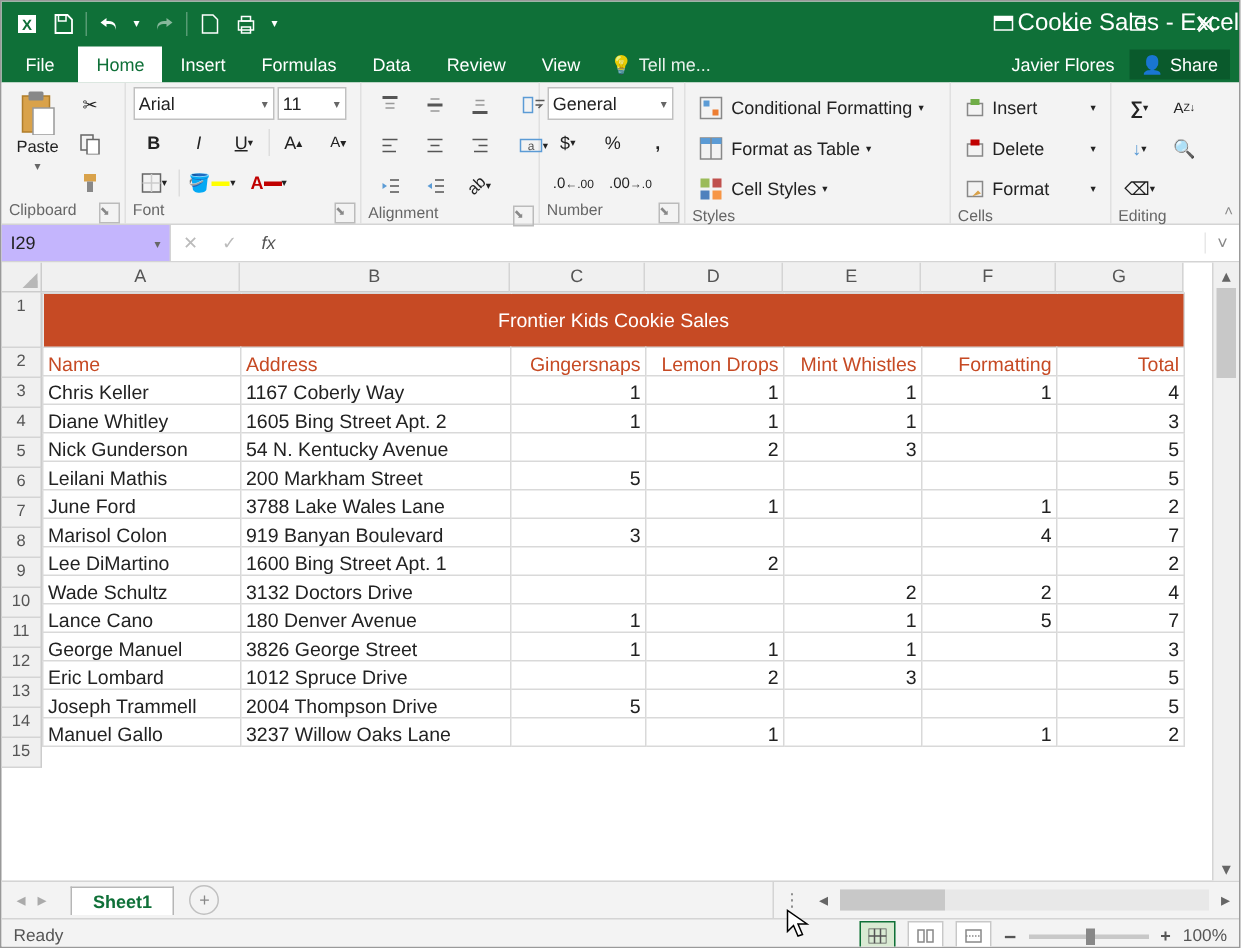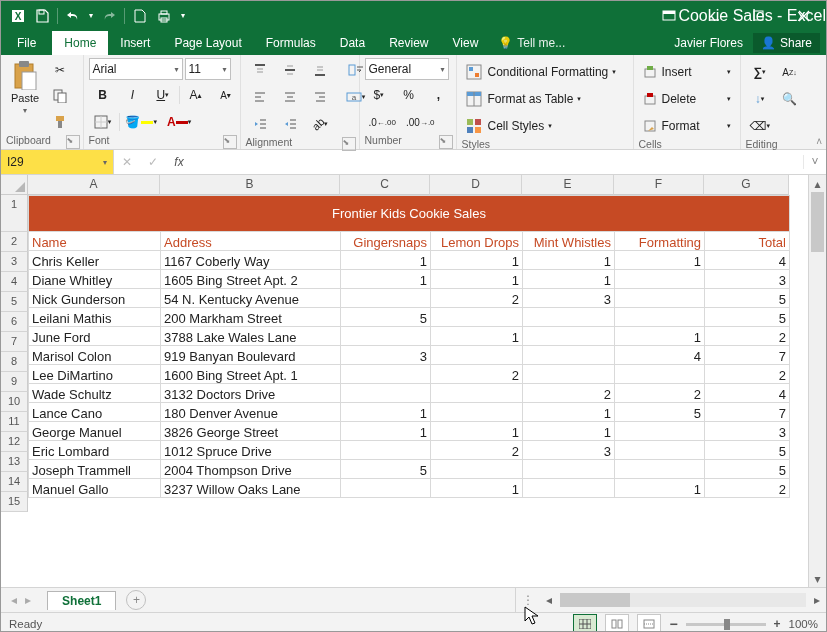--- a/index.html
+++ b/index.html
@@ -25,21 +25,21 @@
   .group .label{height:16px;font-size:10.5px;color:#666;text-align:left;position:relative;}
   .group .label .dlg{position:absolute;right:-2px;top:1px;width:12px;height:12px;border:1px solid #bbb;font-size:8px;line-height:10px;color:#888;}
   .col{display:flex;flex-direction:column;gap:2px;}
   .row{display:flex;align-items:center;gap:2px;}
   .btn{height:22px;min-width:20px;display:flex;align-items:center;justify-content:center;padding:0 3px;border:1px solid transparent;}
   .combo{height:20px;border:1px solid #c0c0c0;background:#fff;display:flex;align-items:center;padding:0 3px;font-size:12px;}
   .combo .dd{margin-left:auto;color:#666;font-size:8px;padding-left:4px;}
   .bigbtn{width:38px;display:flex;flex-direction:column;align-items:center;padding-top:2px;gap:2px;}
   
   .fbar{height:24px;border-bottom:1px solid #d4d4d4;display:flex;align-items:stretch;}
-  .namebox{width:100px;border-right:1px solid #d4d4d4;display:flex;align-items:center;padding:0 6px;background:#fde047;}
+  .namebox{width:100px;border-right:1px solid #d4d4d4;display:flex;align-items:center;padding:0 6px;background:#c4b5fd;}
   .namebox .dd{margin-left:auto;font-size:8px;color:#666;}
   .fxarea{display:flex;align-items:center;flex:1;background:#fff;}
   .fxbtn{width:26px;display:flex;align-items:center;justify-content:center;color:#aaa;}
   .expbtn{width:22px;border-left:1px solid #e8e8e8;display:flex;align-items:center;justify-content:center;color:#888;}
   .faint{color:#bbb;}
   
   .gridwrap{position:relative;height:calc(632px - 29px - 25px - 94px - 24px - 24px - 22px - 2px);display:flex;}
   .corner{width:27px;height:20px;background:#f0f0f0;border-right:1px solid #ccc;border-bottom:1px solid #ccc;box-sizing:border-box;position:relative;}
   .corner::after{content:"";position:absolute;right:2px;bottom:2px;border:5px solid transparent;border-right-color:#b8b8b8;border-bottom-color:#b8b8b8;}
   .colhdrs{display:flex;height:20px;}
@@ -143,21 +143,20 @@
           <path d="M1 1l10 10M11 1L1 11" stroke="#fff" stroke-width="1.3"></path>
         </svg>
       </div>
   </div>
 </div>
 
 <div class="menubar">
   <div class="tab file">File</div>
   <div class="tab active">Home</div>
   <div class="tab">Insert</div>
-  <div class="tab">Page Layout</div>
   <div class="tab">Formulas</div>
   <div class="tab">Data</div>
   <div class="tab">Review</div>
   <div class="tab">View</div>
   <div class="tellme">
       <span>💡</span>
       <span>Tell me...</span>
     </div>
   <div class="right">
     <span>Javier Flores</span>

